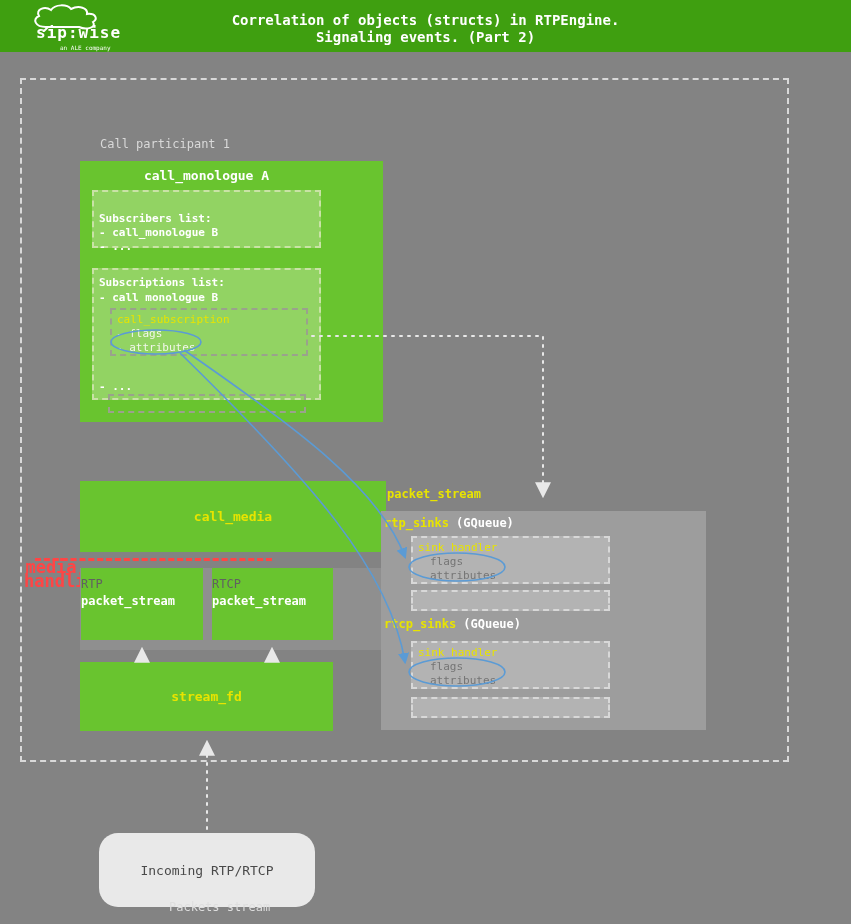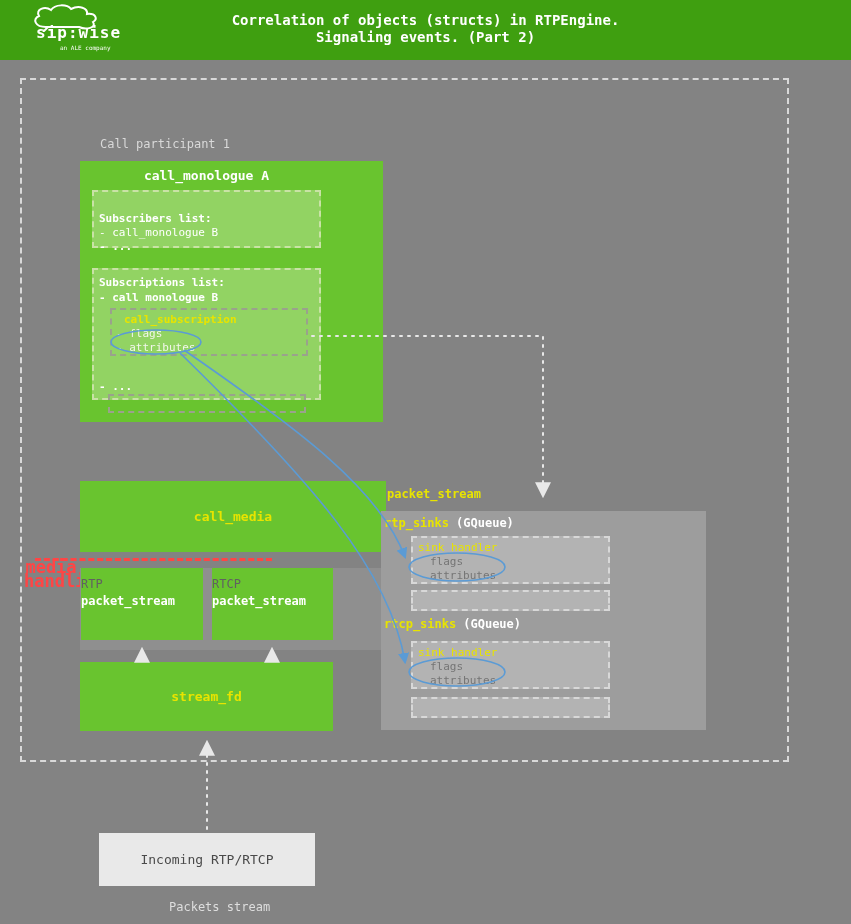--- a/index.html
+++ b/index.html
@@ -5,21 +5,21 @@
   * { margin:0; padding:0; box-sizing:border-box; }
   html,body { background:#6f6f6f; }
   #stage {
     position:relative; width:851px; height:924px; overflow:hidden;
     background:#838383;
     font-family:"DejaVu Sans Mono", monospace;
   }
   .abs { position:absolute; }
 
   
-  #header { left:0; top:0; width:851px; height:60px; background:#3f9f10; }
+  #header { left:0; top:0; width:851px; height:52px; background:#3f9f10; }
   #title-wrap { left:0; top:12px; width:851px; text-align:center; color:#ffffff;
                 font-weight:bold; font-size:14px; line-height:17px; }
   #logo { left:30px; top:4px; width:120px; height:54px; color:#ffffff; }
   #logo .logo-main { position:absolute; left:6px; top:19px; font-size:16px; font-weight:bold; letter-spacing:1px; }
   #logo .logo-sub  { position:absolute; left:30px; top:40px; font-size:6px; }
 
   
   #frame { left:20px; top:78px; width:769px; height:684px; border:2px dashed #d9d9d9; }
 
   .green-box { background:#69c42f; }
@@ -31,21 +31,21 @@
   #monologue { left:80px; top:161px; width:303px; height:261px; }
   #monologue-title { left:0; top:7px; width:253px; text-align:center; font-size:13px; font-weight:bold; color:#ffffff; }
 
   #subscribers { left:12px; top:29px; width:229px; height:58px; padding:20px 5px; line-height:14px; }
   #subscriptions { left:12px; top:107px; width:229px; height:132px; }
   .list-title { font-weight:bold; }
   #subscriptions .list-title { position:absolute; left:5px; top:6px; }
   #subscription-item { position:absolute; left:5px; top:21px; font-weight:bold; }
   #call-subscription { position:absolute; left:16px; top:38px; width:198px; height:48px;
                        border:2px dashed #9aa28c; font-size:11px; }
-  #call-subscription .cs-title { position:absolute; left:12px; top:3px; font-weight:bold; }
+  #call-subscription .cs-title { position:absolute; left:5px; top:3px; font-weight:normal; }
   #call-subscription .cs-line1 { position:absolute; left:4px; top:17px; color:#f2f6ea; }
   #call-subscription .cs-line2 { position:absolute; left:4px; top:31px; color:#f2f6ea; }
   #subscriptions-more { position:absolute; left:5px; top:110px; font-weight:bold; }
   #empty-subscription { left:28px; top:233px; width:198px; height:19px; border:2px dashed #9aa28c; }
 
   #call-media { left:80px; top:481px; width:306px; height:71px; display:flex; align-items:center; justify-content:center; }
   #call-media span { font-size:13px; font-weight:bold; }
 
   #media-divider { left:35px; top:558px; width:237px; height:0; border-top:3px dashed #ff4545; }
   #media-label { left:24px; top:560px; width:54px; text-align:center; color:#ff4545; font-weight:bold; font-size:17px; line-height:14px; }
@@ -65,22 +65,22 @@
   .sink-box { position:absolute; left:30px; width:199px; height:48px; background:#b3b3b3;
               border:2px dashed #d8d8d8; font-size:11px; }
   .sink-box .sh-title { position:absolute; left:5px; top:3px; font-weight:normal; }
   .sink-box .sh-l1 { position:absolute; left:17px; top:17px; color:#757575; }
   .sink-box .sh-l2 { position:absolute; left:17px; top:31px; color:#757575; }
   .queue-slot { position:absolute; left:30px; width:199px; height:21px; background:#b3b3b3; border:2px dashed #d8d8d8; }
 
   #stream-fd { left:80px; top:662px; width:253px; height:69px; display:flex; align-items:center; justify-content:center; }
   #stream-fd span { font-size:13px; font-weight:bold; }
 
-  #incoming { left:99px; top:833px; width:216px; height:53px; background:#e9e9e9;
-              display:flex; align-items:center; justify-content:center; color:#4a4a4a; font-size:13px; }
+  #incoming { left:99px; top:833px; width:216px; height:74px; background:#e9e9e9;
+              display:flex; align-items:center; justify-content:center; color:#4a4a4a; font-size:13px;border-radius:19px; }
   #packets-label { left:169px; top:900px; font-size:12px; color:#dedede; }
 
   #overlay { left:0; top:0; width:851px; height:924px; pointer-events:none; z-index:20; }
 </style>
 </head>
 <body>
 
 <div id="stage">
 
   <div class="abs" id="header">
@@ -100,21 +100,21 @@
 
   <div class="abs" id="frame"></div>
 
   <div class="abs" id="participant">Call participant 1</div>
 
   <div class="abs green-box" id="monologue">
     <div class="abs" id="monologue-title">call_monologue A</div>
 
     <div class="abs inner-green" id="subscribers">
       <div class="list-title">Subscribers list:</div>
-      <div style="font-weight:normal">- call_monologue B</div>
+      <div style="font-weight:bold">- call_monologue B</div>
       <div style="font-weight:bold">- ...</div>
     </div>
 
     <div class="abs inner-green" id="subscriptions">
       <div class="list-title">Subscriptions list:</div>
       <div id="subscription-item">- call monologue B</div>
       <div id="call-subscription">
         <div class="cs-title yellow">call_subscription</div>
         <div class="cs-line1">- flags</div>
         <div class="cs-line2">- attributes</div>

